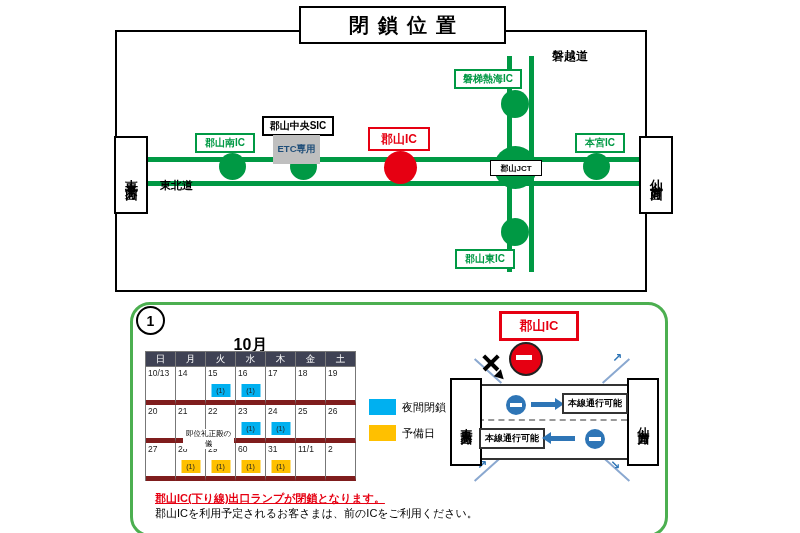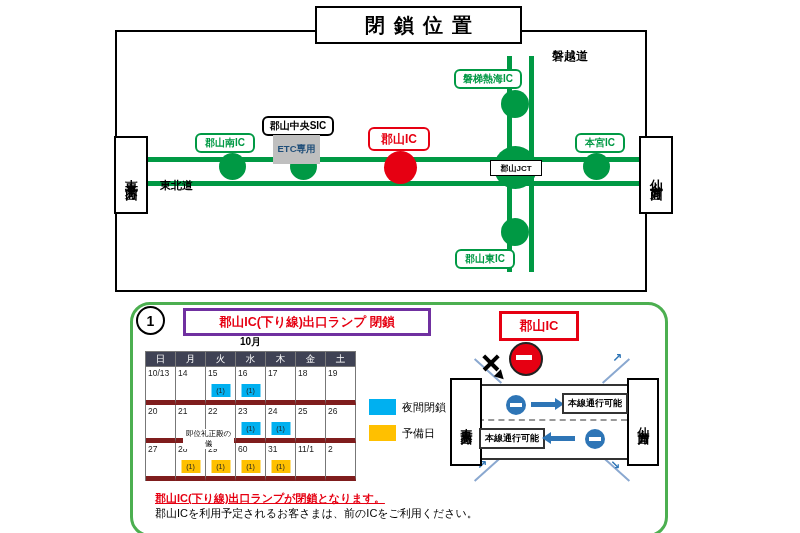--- a/index.html
+++ b/index.html
@@ -4,57 +4,57 @@
 <style>
   html,body{margin:0;padding:0;background:#fff;}
   #canvas{position:relative;width:800px;height:533px;background:#fff;overflow:hidden;
           font-family:"Liberation Sans","DejaVu Sans",sans-serif;}
   .abs{position:absolute;}
   .cen{display:flex;align-items:center;justify-content:center;}
 
   
   .map-frame{left:115px;top:30px;width:528px;height:258px;border:2px solid #000;z-index:1;}
   .map-title{left:299px;top:6px;width:194px;height:34px;border:2px solid #000;background:#fff;
-             font-size:20px;font-weight:bold;letter-spacing:9px;padding-left:9px;z-index:6;margin-left:16px;}
+             font-size:20px;font-weight:bold;letter-spacing:9px;padding-left:9px;z-index:6;}
   .road-h{left:145px;top:157px;width:496px;height:19px;border-top:5px solid #009944;
           border-bottom:5px solid #009944;z-index:1;}
   .road-v{left:507px;top:56px;width:17px;height:216px;border-left:5px solid #009944;
           border-right:5px solid #009944;z-index:1;}
   .lbl-tohoku{left:160px;top:178px;font-size:11px;font-weight:bold;color:#000;z-index:3;}
   .lbl-banetsu{left:528px;top:48px;font-size:12px;font-weight:bold;color:#000;z-index:3;margin-left:24px;}
   .ic-dot{border-radius:50%;background:#009944;z-index:2;}
   .d-minami{left:219px;top:153px;width:27px;height:27px;}
   .d-chuo{left:290px;top:153px;width:27px;height:27px;}
   .d-motomiya{left:583px;top:153px;width:27px;height:27px;}
   .d-bandai{left:501px;top:90px;width:28px;height:28px;}
   .d-higashi{left:501px;top:218px;width:28px;height:28px;}
   .d-jct{left:494px;top:146px;width:43px;height:43px;}
   .d-koriyama{left:384px;top:151px;width:33px;height:33px;background:#E60012;}
   .jct-label{left:490px;top:160px;width:50px;height:14px;border:1px solid #000;background:#fff;
              font-size:8px;font-weight:bold;z-index:4;}
-  .ic-label{background:#fff;font-weight:bold;z-index:3;white-space:nowrap;border-radius:6px;}
+  .ic-label{background:#fff;font-weight:bold;z-index:3;white-space:nowrap;}
   .l-minami{left:195px;top:133px;width:56px;height:16px;border:2px solid #009944;color:#009944;font-size:10px;}
   .l-chuo{left:262px;top:116px;width:68px;height:16px;border:2px solid #000;color:#000;font-size:10px;}
   .l-etc{left:273px;top:135px;width:47px;height:29px;background:#BFBFBF;color:#1F4E79;font-size:9.5px;font-weight:bold;z-index:3;}
   .l-koriyama{left:368px;top:127px;width:58px;height:20px;border:2px solid #E60012;color:#E60012;font-size:12px;}
   .l-motomiya{left:575px;top:133px;width:46px;height:16px;border:2px solid #009944;color:#009944;font-size:10px;}
   .l-bandai{left:454px;top:69px;width:64px;height:16px;border:2px solid #009944;color:#009944;font-size:10px;}
   .l-higashi{left:455px;top:249px;width:56px;height:16px;border:2px solid #009944;color:#009944;font-size:10px;}
   .dir-box{width:30px;height:74px;border:2px solid #000;background:#fff;z-index:5;
            writing-mode:vertical-rl;font-size:13px;font-weight:bold;letter-spacing:3px;}
   .dir-tokyo{left:114px;top:136px;}
   .dir-sendai{left:639px;top:136px;}
 
   
   .panel{left:130px;top:302px;width:532px;height:229px;border:3px solid #4CAF50;border-radius:20px;z-index:1;}
   .num-circle{left:136px;top:306px;width:25px;height:25px;border:2px solid #000;border-radius:50%;
               background:#fff;font-size:14px;font-weight:bold;z-index:3;}
   .panel-title{left:183px;top:308px;width:242px;height:22px;border:3px solid #7030A0;background:#fff;
                color:#E60012;font-size:12.5px;font-weight:bold;z-index:3;white-space:nowrap;}
-  .cal-month{left:145px;top:335px;width:211px;text-align:center;font-size:10px;font-weight:bold;z-index:2;}
+  .cal-month{left:145px;top:335px;width:211px;text-align:center;font-size:16px;font-weight:bold;z-index:2;}
   .cal{left:145px;top:351px;border-left:1px solid #777;border-top:1px solid #777;z-index:2;background:#fff;}
   .cal-head{display:grid;grid-template-columns:repeat(7,30px);}
   .cal-h{height:14px;background:#3F4254;color:#fff;font-size:9.5px;display:flex;align-items:center;
          justify-content:center;border-right:1px solid #777;border-bottom:1px solid #777;}
   .cal-body{display:grid;grid-template-columns:repeat(7,30px);grid-auto-rows:38px;}
   .cal-c{border-right:1px solid #777;border-bottom:5px solid #7f1d1d;position:relative;background:#fff;}
   .cal-d{font-size:8.5px;color:#222;padding:1px 0 0 2px;}
   .cal-m{position:absolute;left:50%;transform:translateX(-50%);top:17px;width:19px;height:13px;
          font-size:7px;color:#222;display:flex;align-items:center;justify-content:center;}
   .cal-m.blue{background:#00B0F0;}
@@ -142,21 +142,20 @@
   <div class="abs cen ic-label l-koriyama">郡山IC</div>
   <div class="abs cen ic-label l-motomiya">本宮IC</div>
   <div class="abs cen ic-label l-bandai">磐梯熱海IC</div>
   <div class="abs cen ic-label l-higashi">郡山東IC</div>
 
   <div class="abs cen dir-box dir-tokyo">東京方面</div>
   <div class="abs cen dir-box dir-sendai">仙台方面</div>
 
   <div class="abs panel"></div>
   <div class="abs cen num-circle">1</div>
-  <div class="abs cen panel-title">郡山IC(下り線)出口ランプ 閉鎖</div>
 
   <div class="abs cal-month">10月</div>
   <div class="abs cal">
     <div class="cal-head" id="cal-head">
         <div class="cal-h">日</div>
         <div class="cal-h">月</div>
         <div class="cal-h">火</div>
         <div class="cal-h">水</div>
         <div class="cal-h">木</div>
         <div class="cal-h">金</div>

